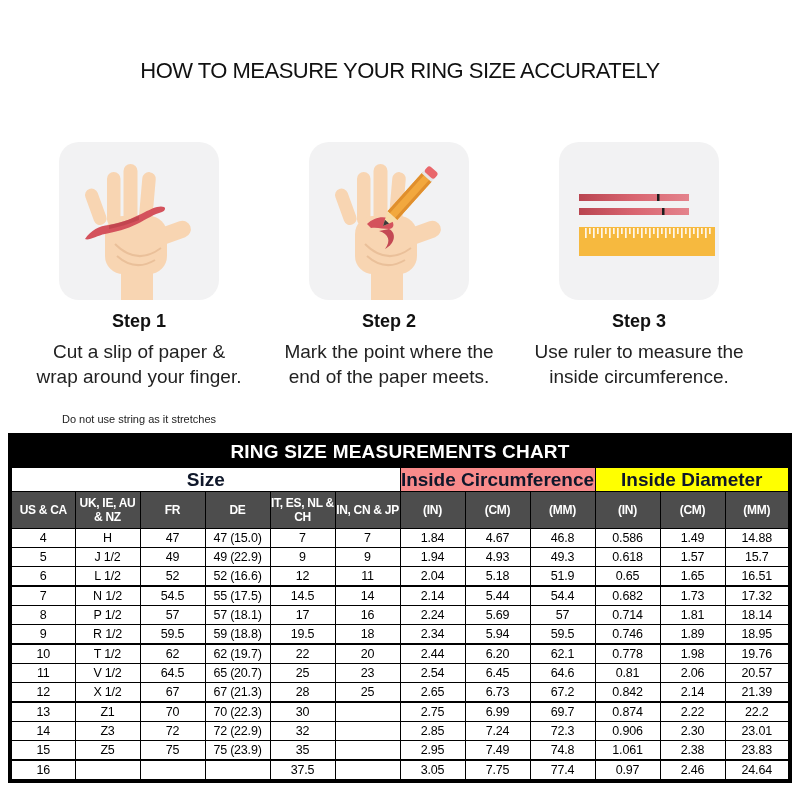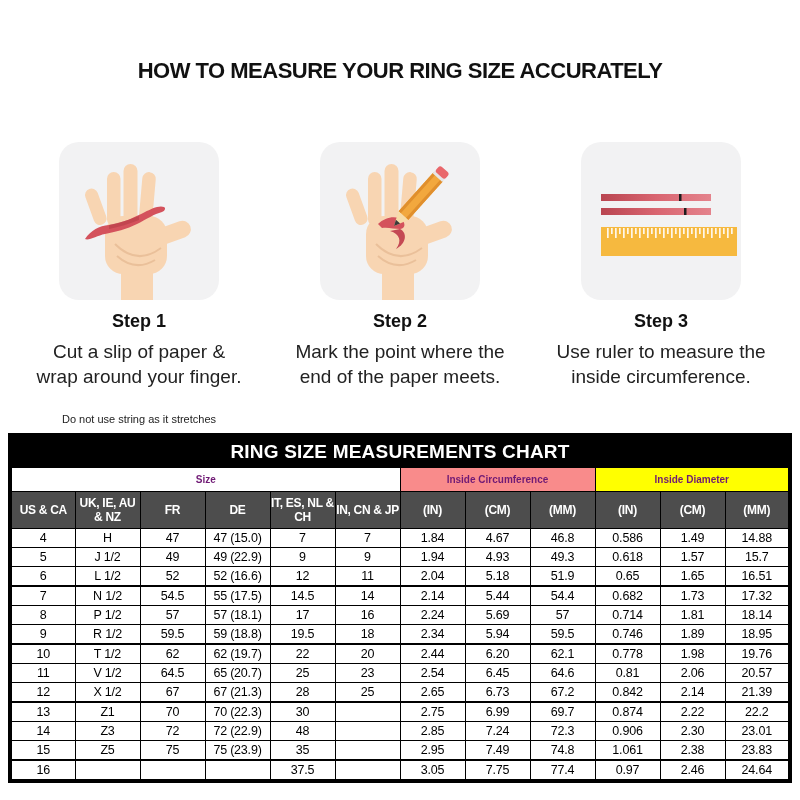--- a/index.html
+++ b/index.html
@@ -1,39 +1,39 @@
 <!DOCTYPE html>
 <html><head>
 <meta charset="utf-8">
 <style>
   html,body{margin:0;padding:0;background:#fff;}
   body{width:800px;height:800px;font-family:"Liberation Sans",sans-serif;color:#1a1a1a;}
   .page{position:relative;width:800px;height:800px;overflow:hidden;background:#fff;}
 
   .page-title{position:absolute;top:58px;left:0;width:100%;text-align:center;
-    font-size:22px;font-weight:bold;letter-spacing:-0.5px;margin:0;color:#111;}
+    font-size:22px;font-weight:normal;letter-spacing:-0.5px;margin:0;color:#111;}
 
   .steps{position:absolute;top:142px;left:0;width:800px;display:flex;
-    justify-content:space-between;padding:0 14px;box-sizing:border-box;}
+    padding:0 14px;box-sizing:border-box;}
   .step{width:250px;text-align:center;}
   .card{width:160px;height:158px;margin:0 auto;background:#F2F2F3;border-radius:20px;
     display:flex;align-items:flex-end;justify-content:center;overflow:hidden;}
   .card svg{display:block;}
   .step-label{font-size:18px;font-weight:bold;margin:11px 0 7px;color:#111;}
   .step-desc{font-size:19px;line-height:1.32;color:#222;}
   .step-note{font-size:11px;margin-top:24px;color:#222;}
   .step-note:empty{display:none;}
 
   table.size-table{position:absolute;top:433px;left:8px;width:784px;
     border-collapse:collapse;table-layout:fixed;border:4px solid #000;}
   table.size-table td{border:1px solid #000;text-align:center;vertical-align:middle;
     padding:0;overflow:hidden;}
   .title-row td{background:#000;color:#fff;font-weight:bold;font-size:19px;
     height:30px;letter-spacing:0.2px;border:3px solid #000;}
-  .group-row td{font-weight:bold;font-size:10px;height:23px;color:#701a75;border:3px solid #000;}
+  .group-row td{font-weight:bold;font-size:19px;height:23px;color:#0f172a;border:3px solid #000;}
   .head-row td{background:#4D4D4D;color:#fff;font-weight:bold;font-size:12px;
     letter-spacing:-0.3px;height:36px;line-height:1.18;border-top:3px solid #000;
     border-bottom:3px solid #000;padding:0 1px;}
   .data-row td{font-size:12.5px;letter-spacing:-0.2px;height:18px;background:#fff;color:#000;}
   td.group-end{border-right:3px solid #000;}
   tr.row-group-end td{border-bottom:2px solid #000;}
 </style>
 </head>
 <body>
 
@@ -297,21 +297,21 @@
           <td class="group-end">69.7</td>
           <td>0.874</td>
           <td>2.22</td>
           <td>22.2</td>
         </tr>
         <tr class="data-row">
           <td>14</td>
           <td>Z3</td>
           <td>72</td>
           <td>72 (22.9)</td>
-          <td>48</td>
+          <td>32</td>
           <td class="group-end"></td>
           <td>2.85</td>
           <td>7.24</td>
           <td class="group-end">72.3</td>
           <td>0.906</td>
           <td>2.30</td>
           <td>23.01</td>
         </tr>
         <tr class="data-row row-group-end">
           <td>15</td>

